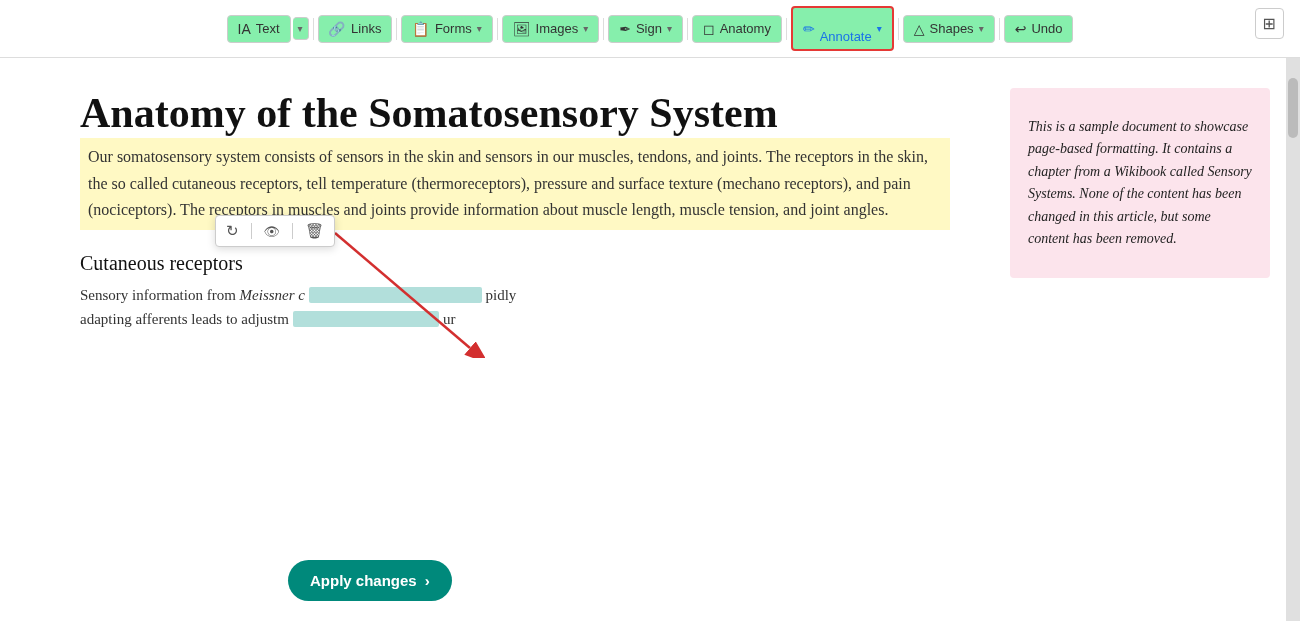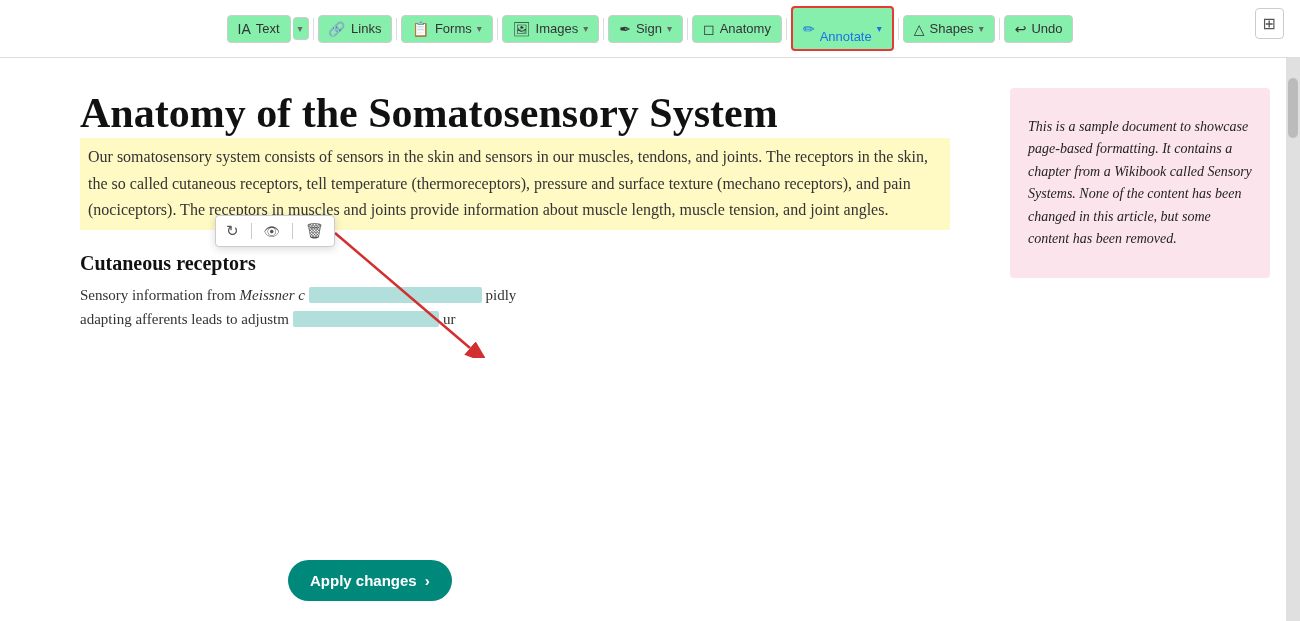--- a/index.html
+++ b/index.html
@@ -152,21 +152,21 @@
       left: 245px;
       width: 160px;
       height: 130px;
       z-index: 15;
       pointer-events: none;
     }
 
     
     .section-heading {
       font-size: 20px;
-      font-weight: 700;
+      font-weight: 400;
       font-family: Georgia, serif;
       color: #111;
       margin-top: 22px;
       margin-bottom: 8px;
     }
 
     .section-text {
       font-size: 15px;
       line-height: 1.65;
       color: #333;

